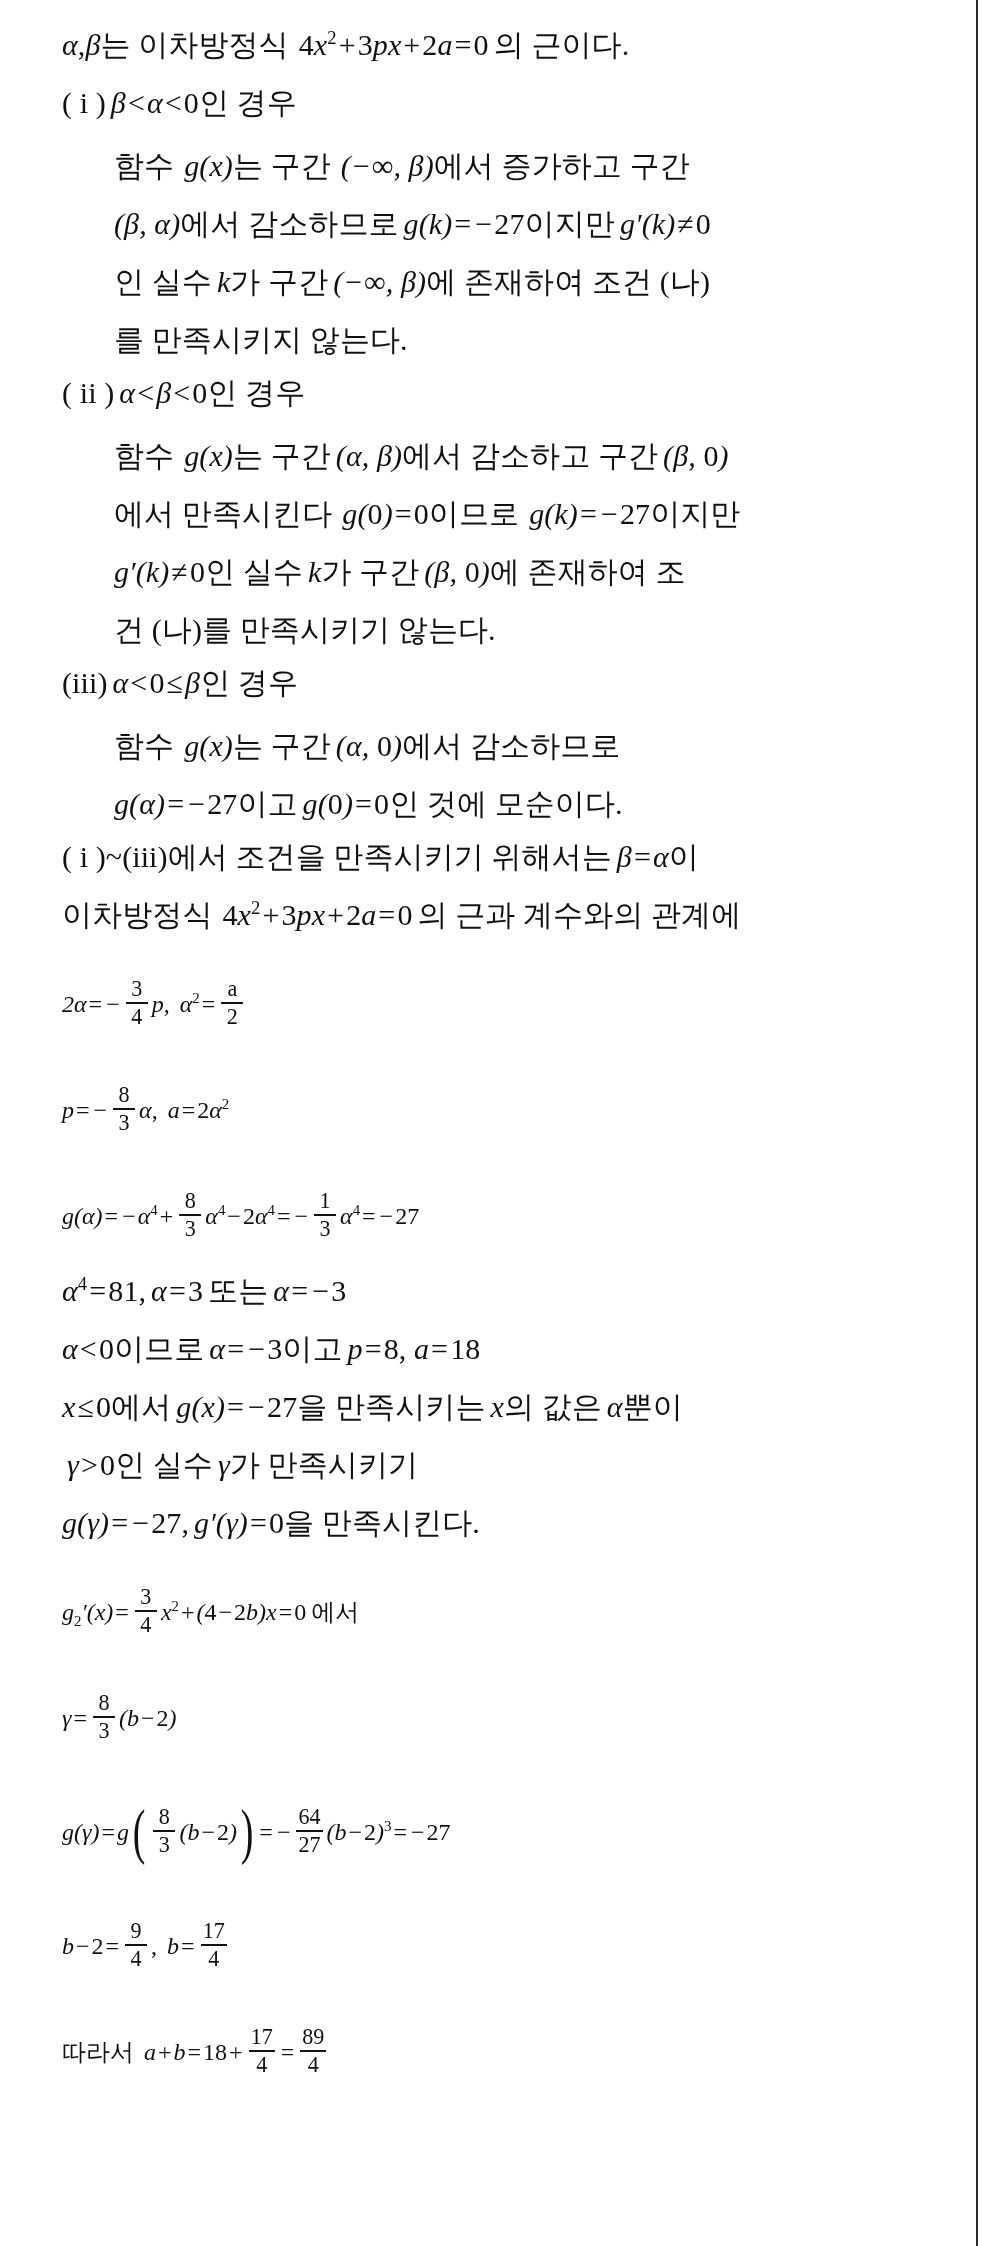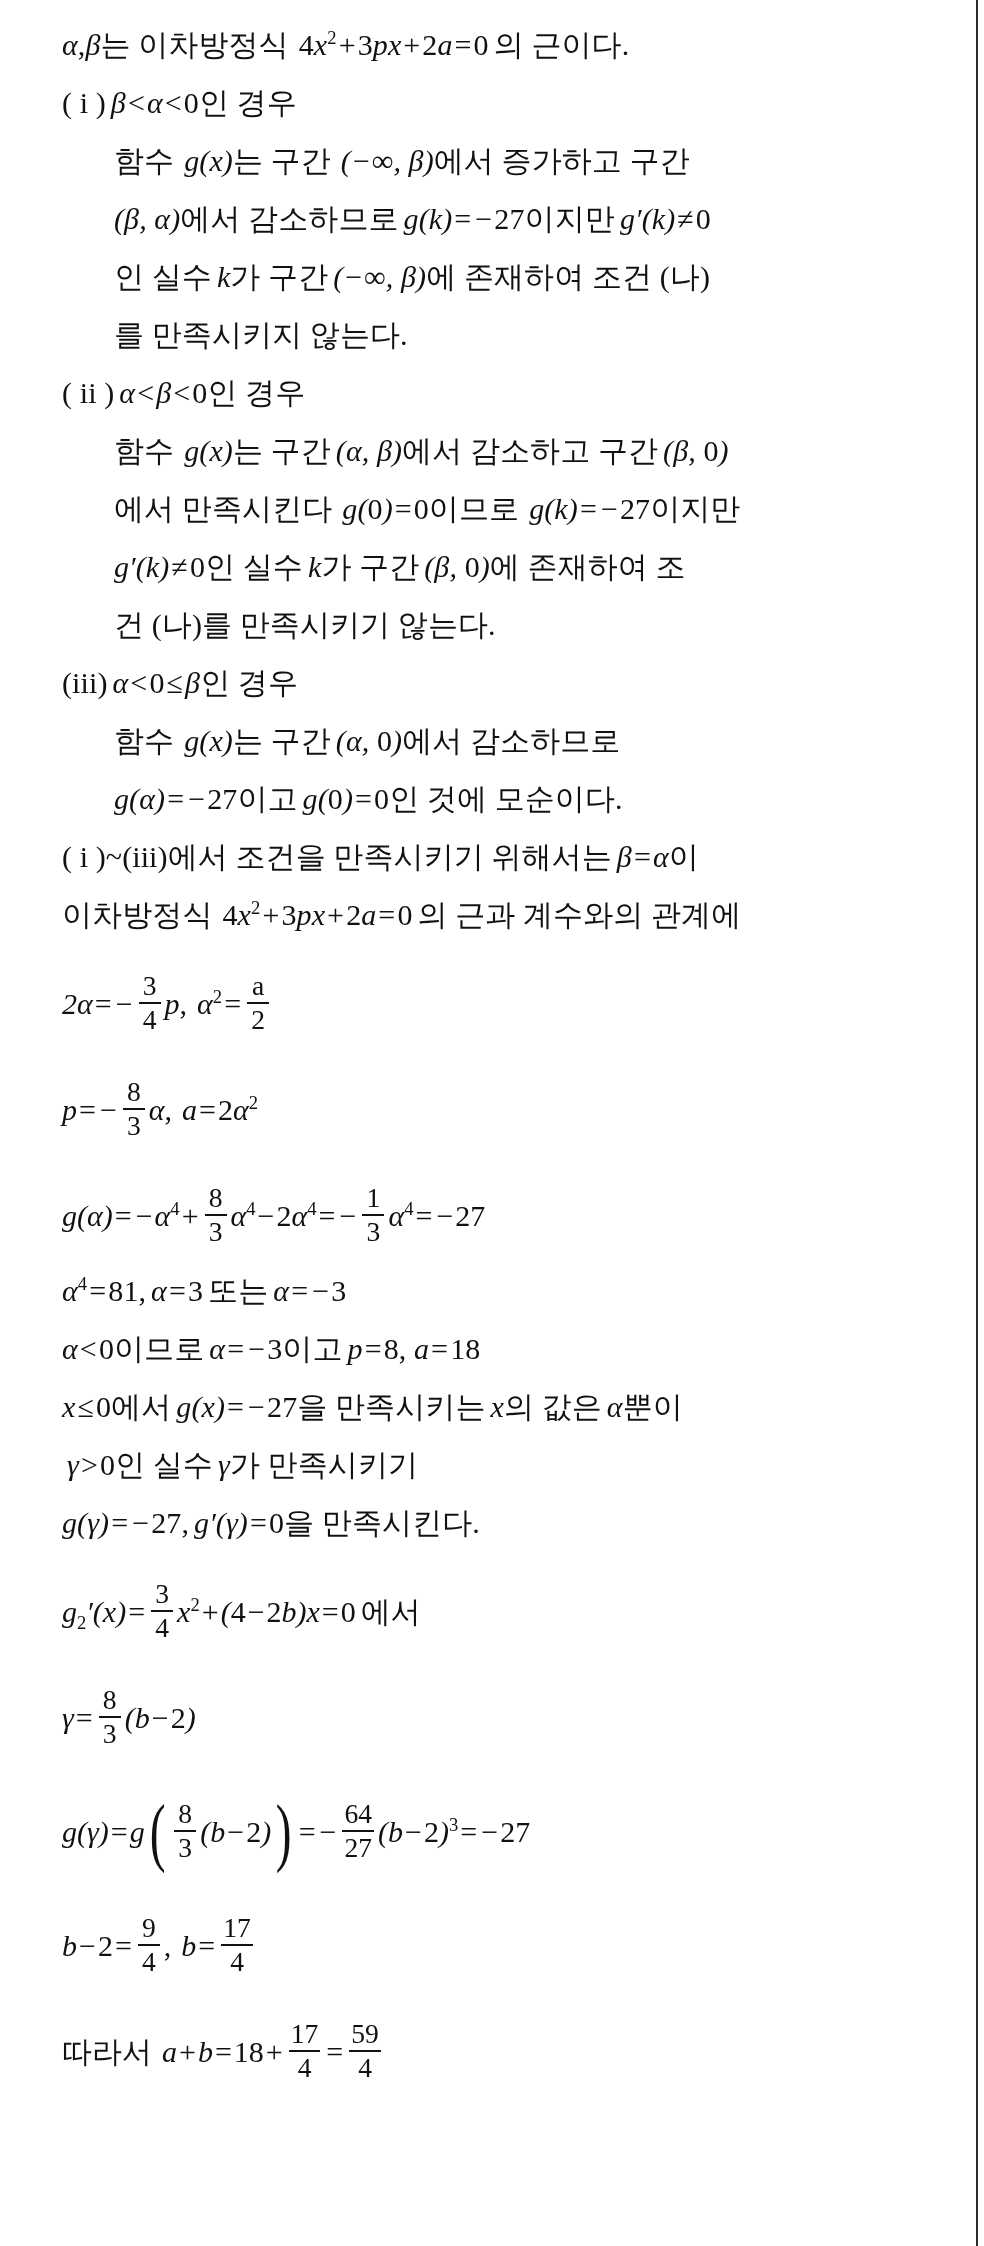--- a/index.html
+++ b/index.html
@@ -38,21 +38,21 @@
     line-height: 1.0;
     white-space: nowrap;
     letter-spacing: 0.1px;
   }
   .tline {            
     margin: 0 0 18px 0;
     height: 40px;
     display: flex;
     align-items: baseline;
   }
-  .indent1 { padding-left: 52px; }
+  .indent1 { padding-left: 52px; align-items: center; }
   .indent0 { padding-left: 0px; }
 
   
   .m {
     font-family: "Liberation Serif", "DejaVu Serif", serif;
     font-style: italic;
   }
   .mu { font-style: normal; }
   .num { font-style: normal; }
   sup.exn {
@@ -109,21 +109,21 @@
     font-style: normal;
     transform: scaleX(0.62);
     display: inline-block;
   }
 
   .eqline {
     display: flex;
     align-items: center;
     min-height: 58px;
     margin: 0 0 16px 0;
-    font-size: 30px;
+    font-size: 24px;
   }
   .eqline.tall { min-height: 92px; margin-bottom: 14px; }
   .eqline.xtall { min-height: 108px; margin-bottom: 14px; }
 
   .roman { font-style: normal; }
 </style>
 </head>
 <body>
 
 <div id="page">
@@ -462,19 +462,19 @@
       <span class="op">=</span>
       <span class="mu">18</span>
       <span class="op">+</span>
       <span class="frac">
         <span class="fnum">17</span>
         <span class="fbar"></span>
         <span class="fden">4</span>
       </span>
       <span class="op">=</span>
       <span class="frac">
-        <span class="fnum">59</span>
+        <span class="fnum">89</span>
         <span class="fbar"></span>
         <span class="fden">4</span>
       </span>
   </div>
 
 </div>
 
 </body></html>

